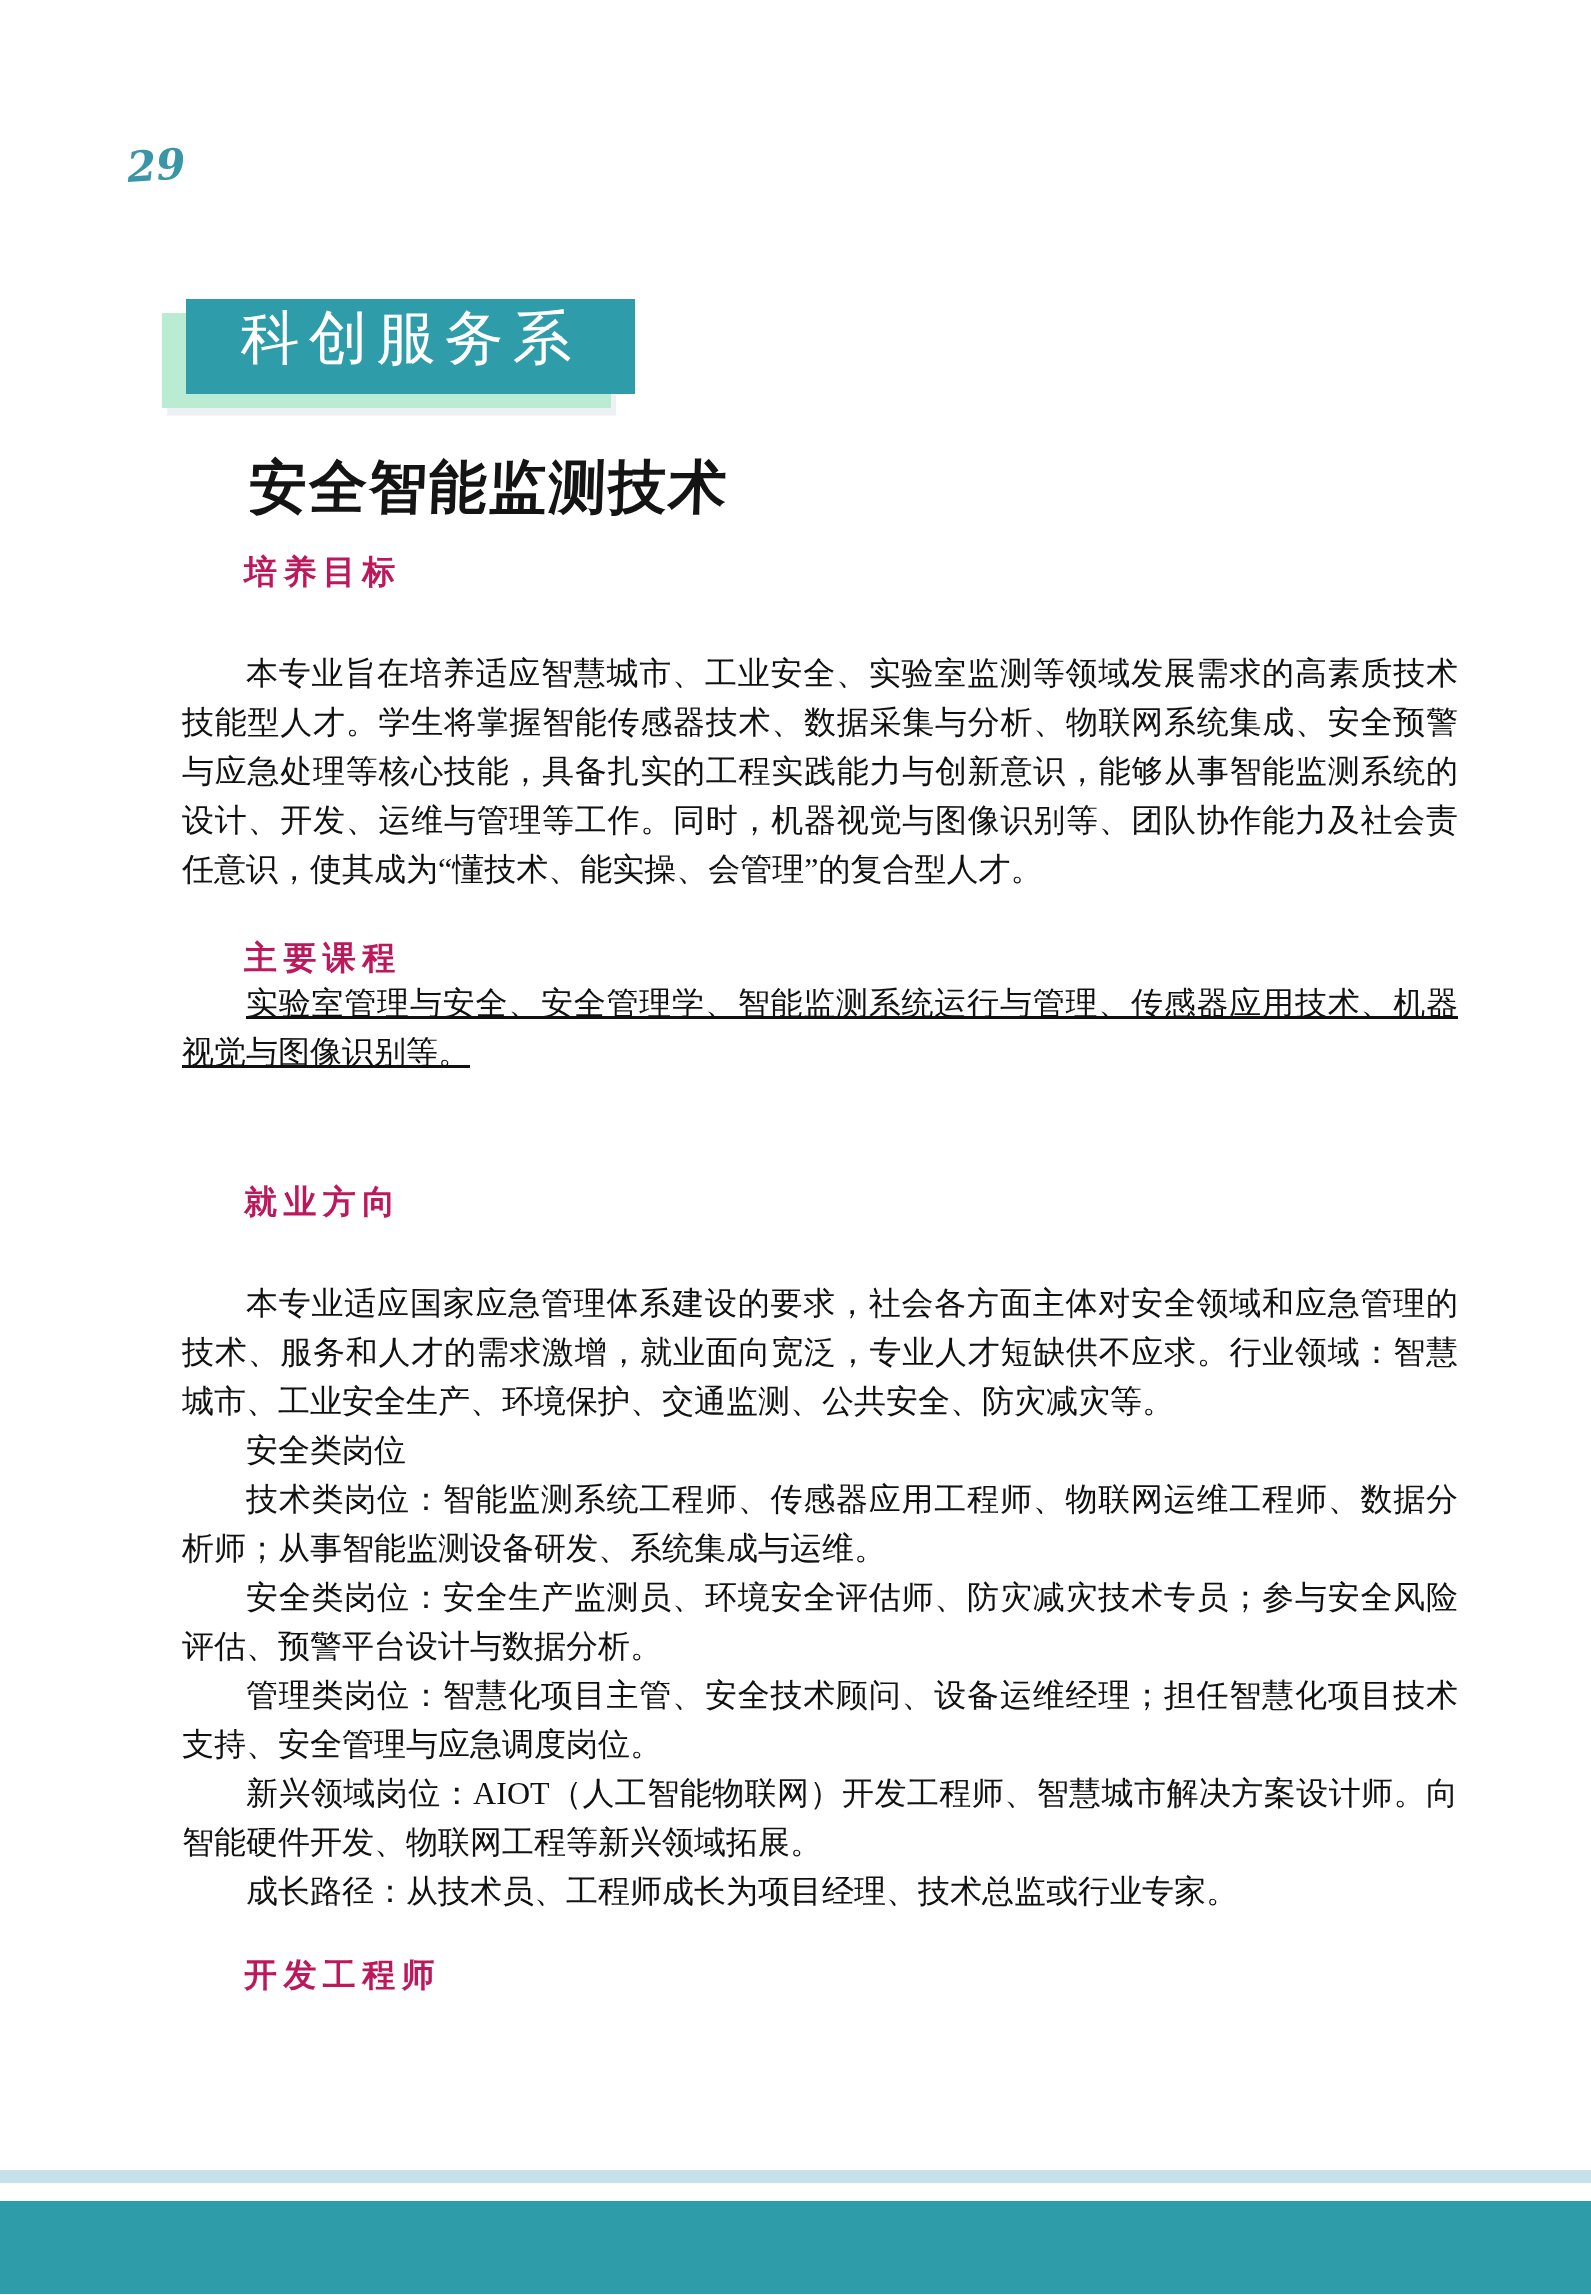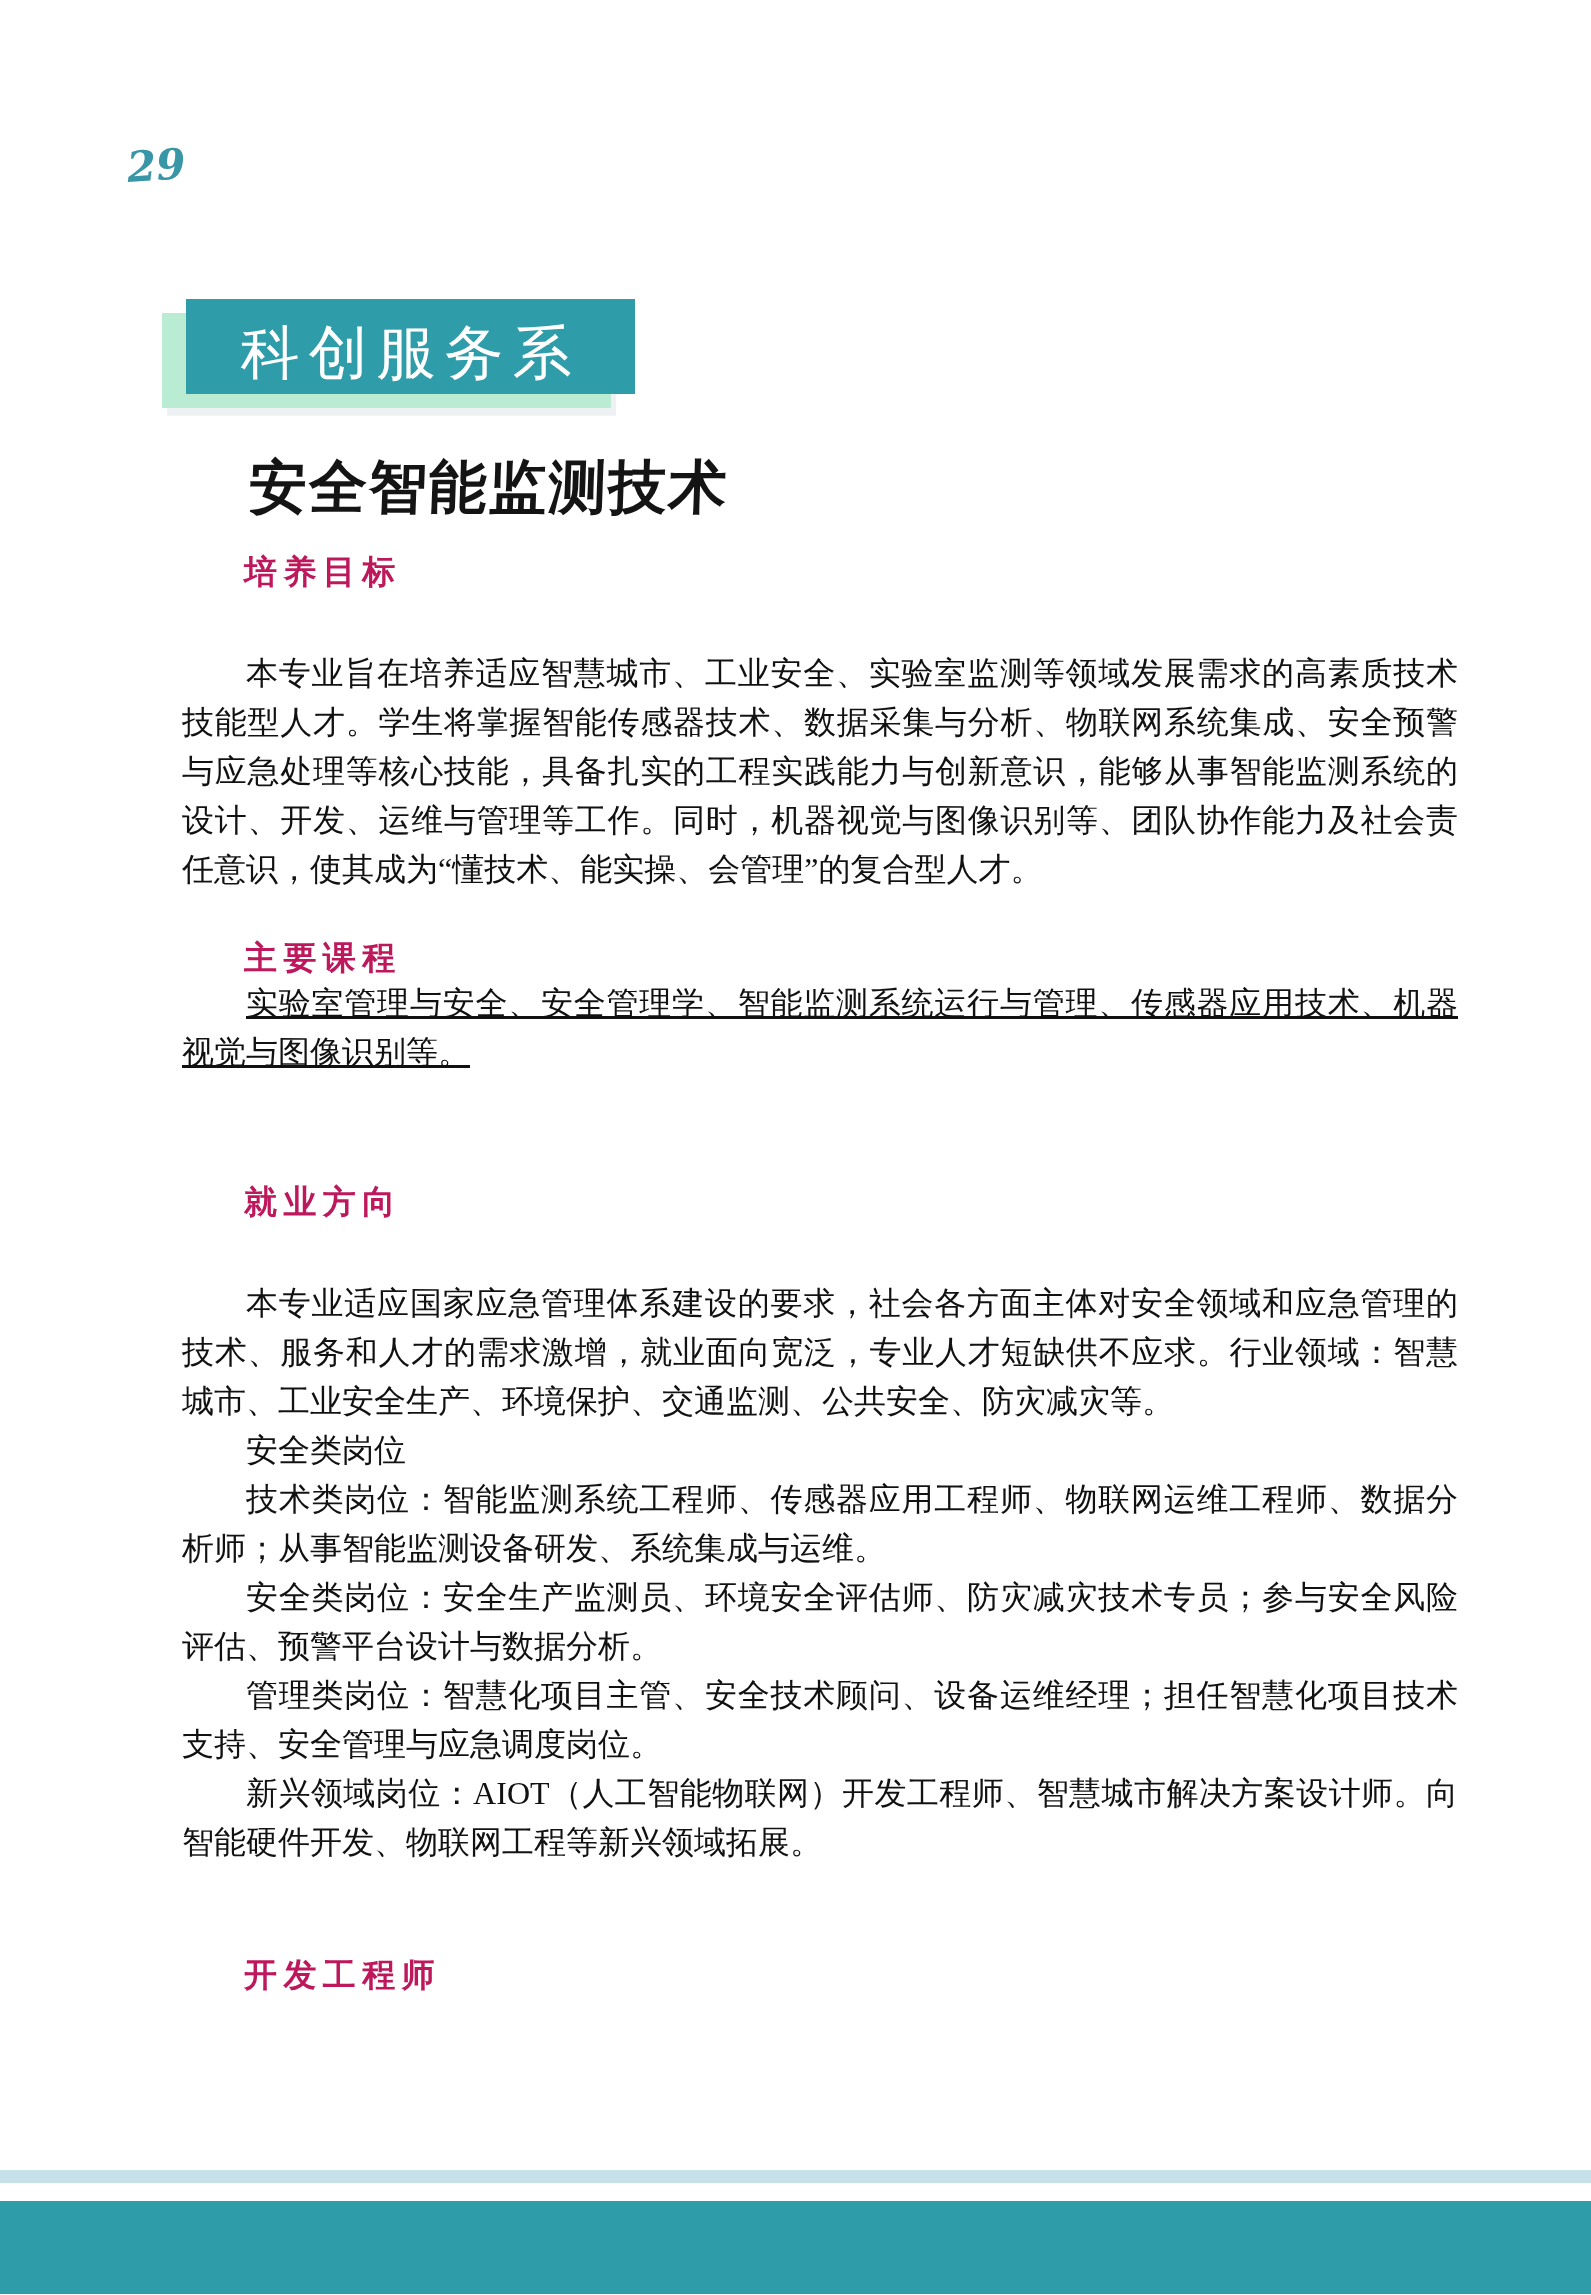--- a/index.html
+++ b/index.html
@@ -40,21 +40,21 @@
     box-shadow: 5.1px 7.7px 0 #eef1f3;
   }
   .banner {
     position: absolute;
     left: 186px;
     top: 299px;
     width: 449px;
     height: 95px;
     background: #2f9da9;
     display: flex;
-    align-items: flex-end;
+    align-items: flex-start;
     justify-content: center;
   }
   .banner-label {
     color: #ffffff;
     font-size: 59px;
     letter-spacing: 9px;
     font-family: "Liberation Sans", sans-serif;
     white-space: nowrap;
   }
 
@@ -153,20 +153,21 @@
 
   <div class="section-heading h-job">就业方向</div>
 
   <div class="body-block b-job">
     <p>本专业适应国家应急管理体系建设的要求，社会各方面主体对安全领域和应急管理的技术、服务和人才的需求激增，就业面向宽泛，专业人才短缺供不应求。行业领域：智慧城市、工业安全生产、环境保护、交通监测、公共安全、防灾减灾等。</p>
     <p>安全类岗位</p>
     <p>技术类岗位：智能监测系统工程师、传感器应用工程师、物联网运维工程师、数据分析师；从事智能监测设备研发、系统集成与运维。</p>
     <p>安全类岗位：安全生产监测员、环境安全评估师、防灾减灾技术专员；参与安全风险评估、预警平台设计与数据分析。</p>
     <p>管理类岗位：智慧化项目主管、安全技术顾问、设备运维经理；担任智慧化项目技术支持、安全管理与应急调度岗位。</p>
     <p>新兴领域岗位：AIOT（人工智能物联网）开发工程师、智慧城市解决方案设计师。向智能硬件开发、物联网工程等新兴领域拓展。</p>
+    <p>成长路径：从技术员、工程师成长为项目经理、技术总监或行业专家。</p>
   </div>
 
   <div class="section-heading h-cert">开发工程师</div>
 
   <div class="stripe-pale"></div>
   <div class="stripe-teal"></div>
 
 </div>
 
 

